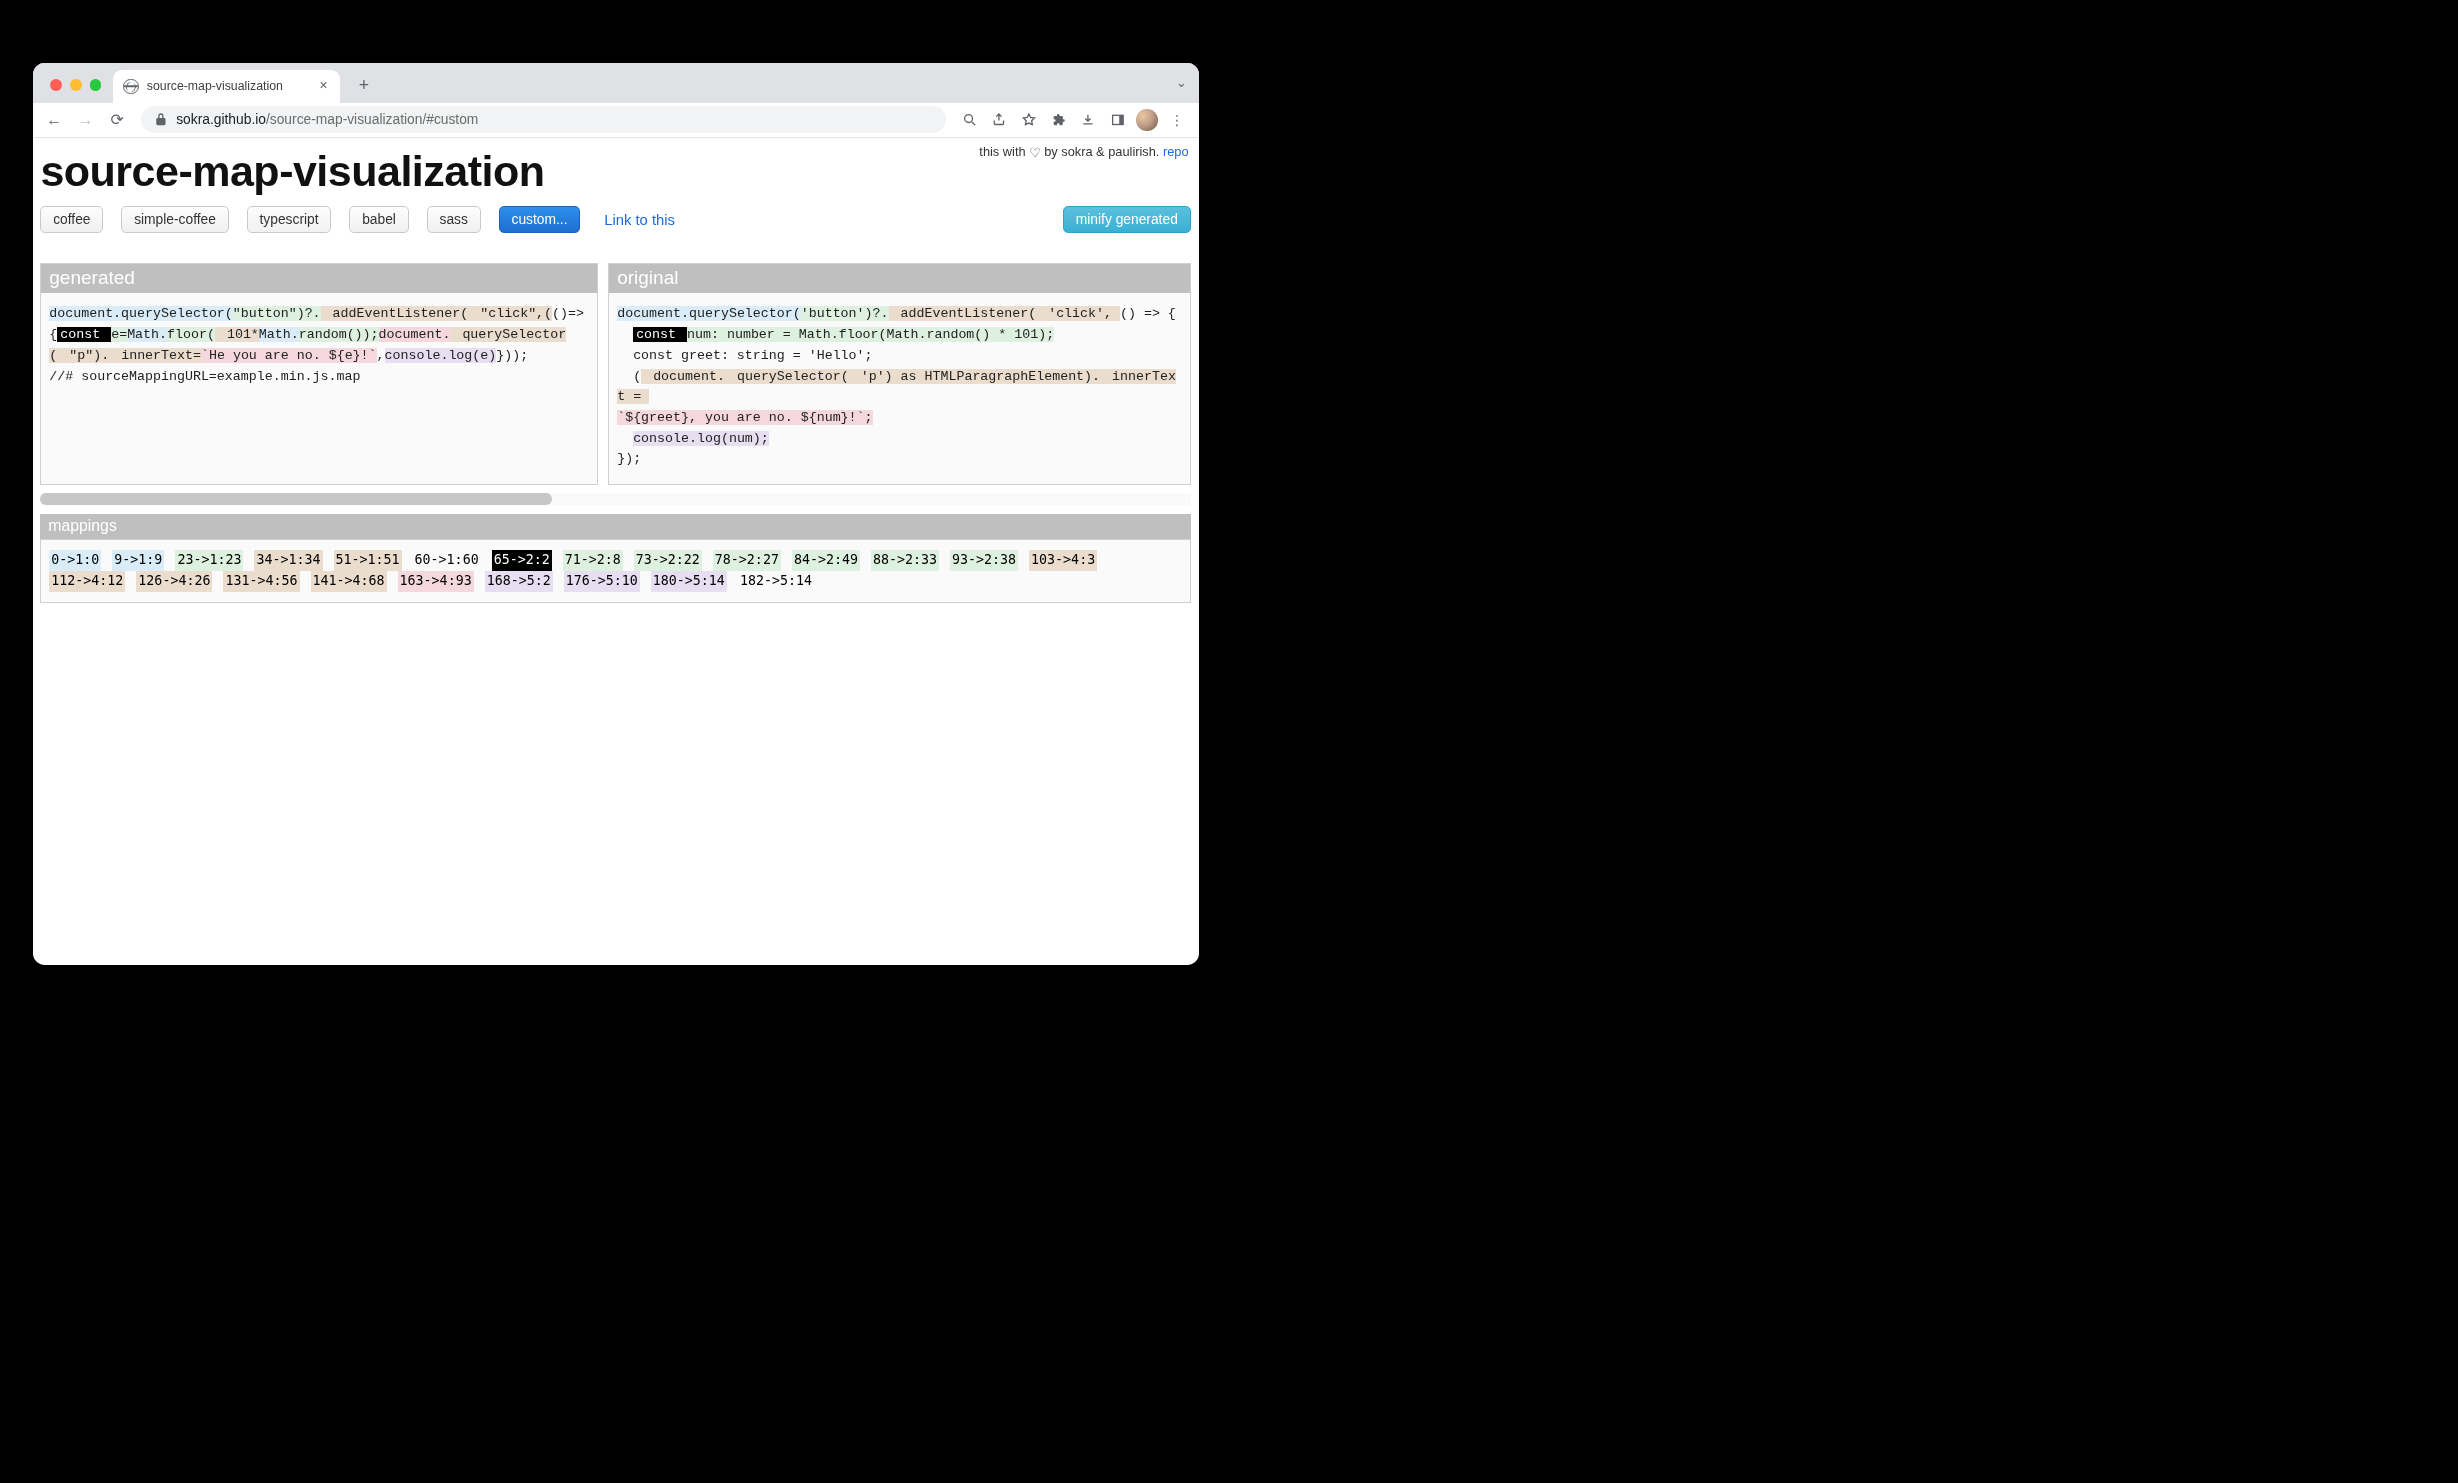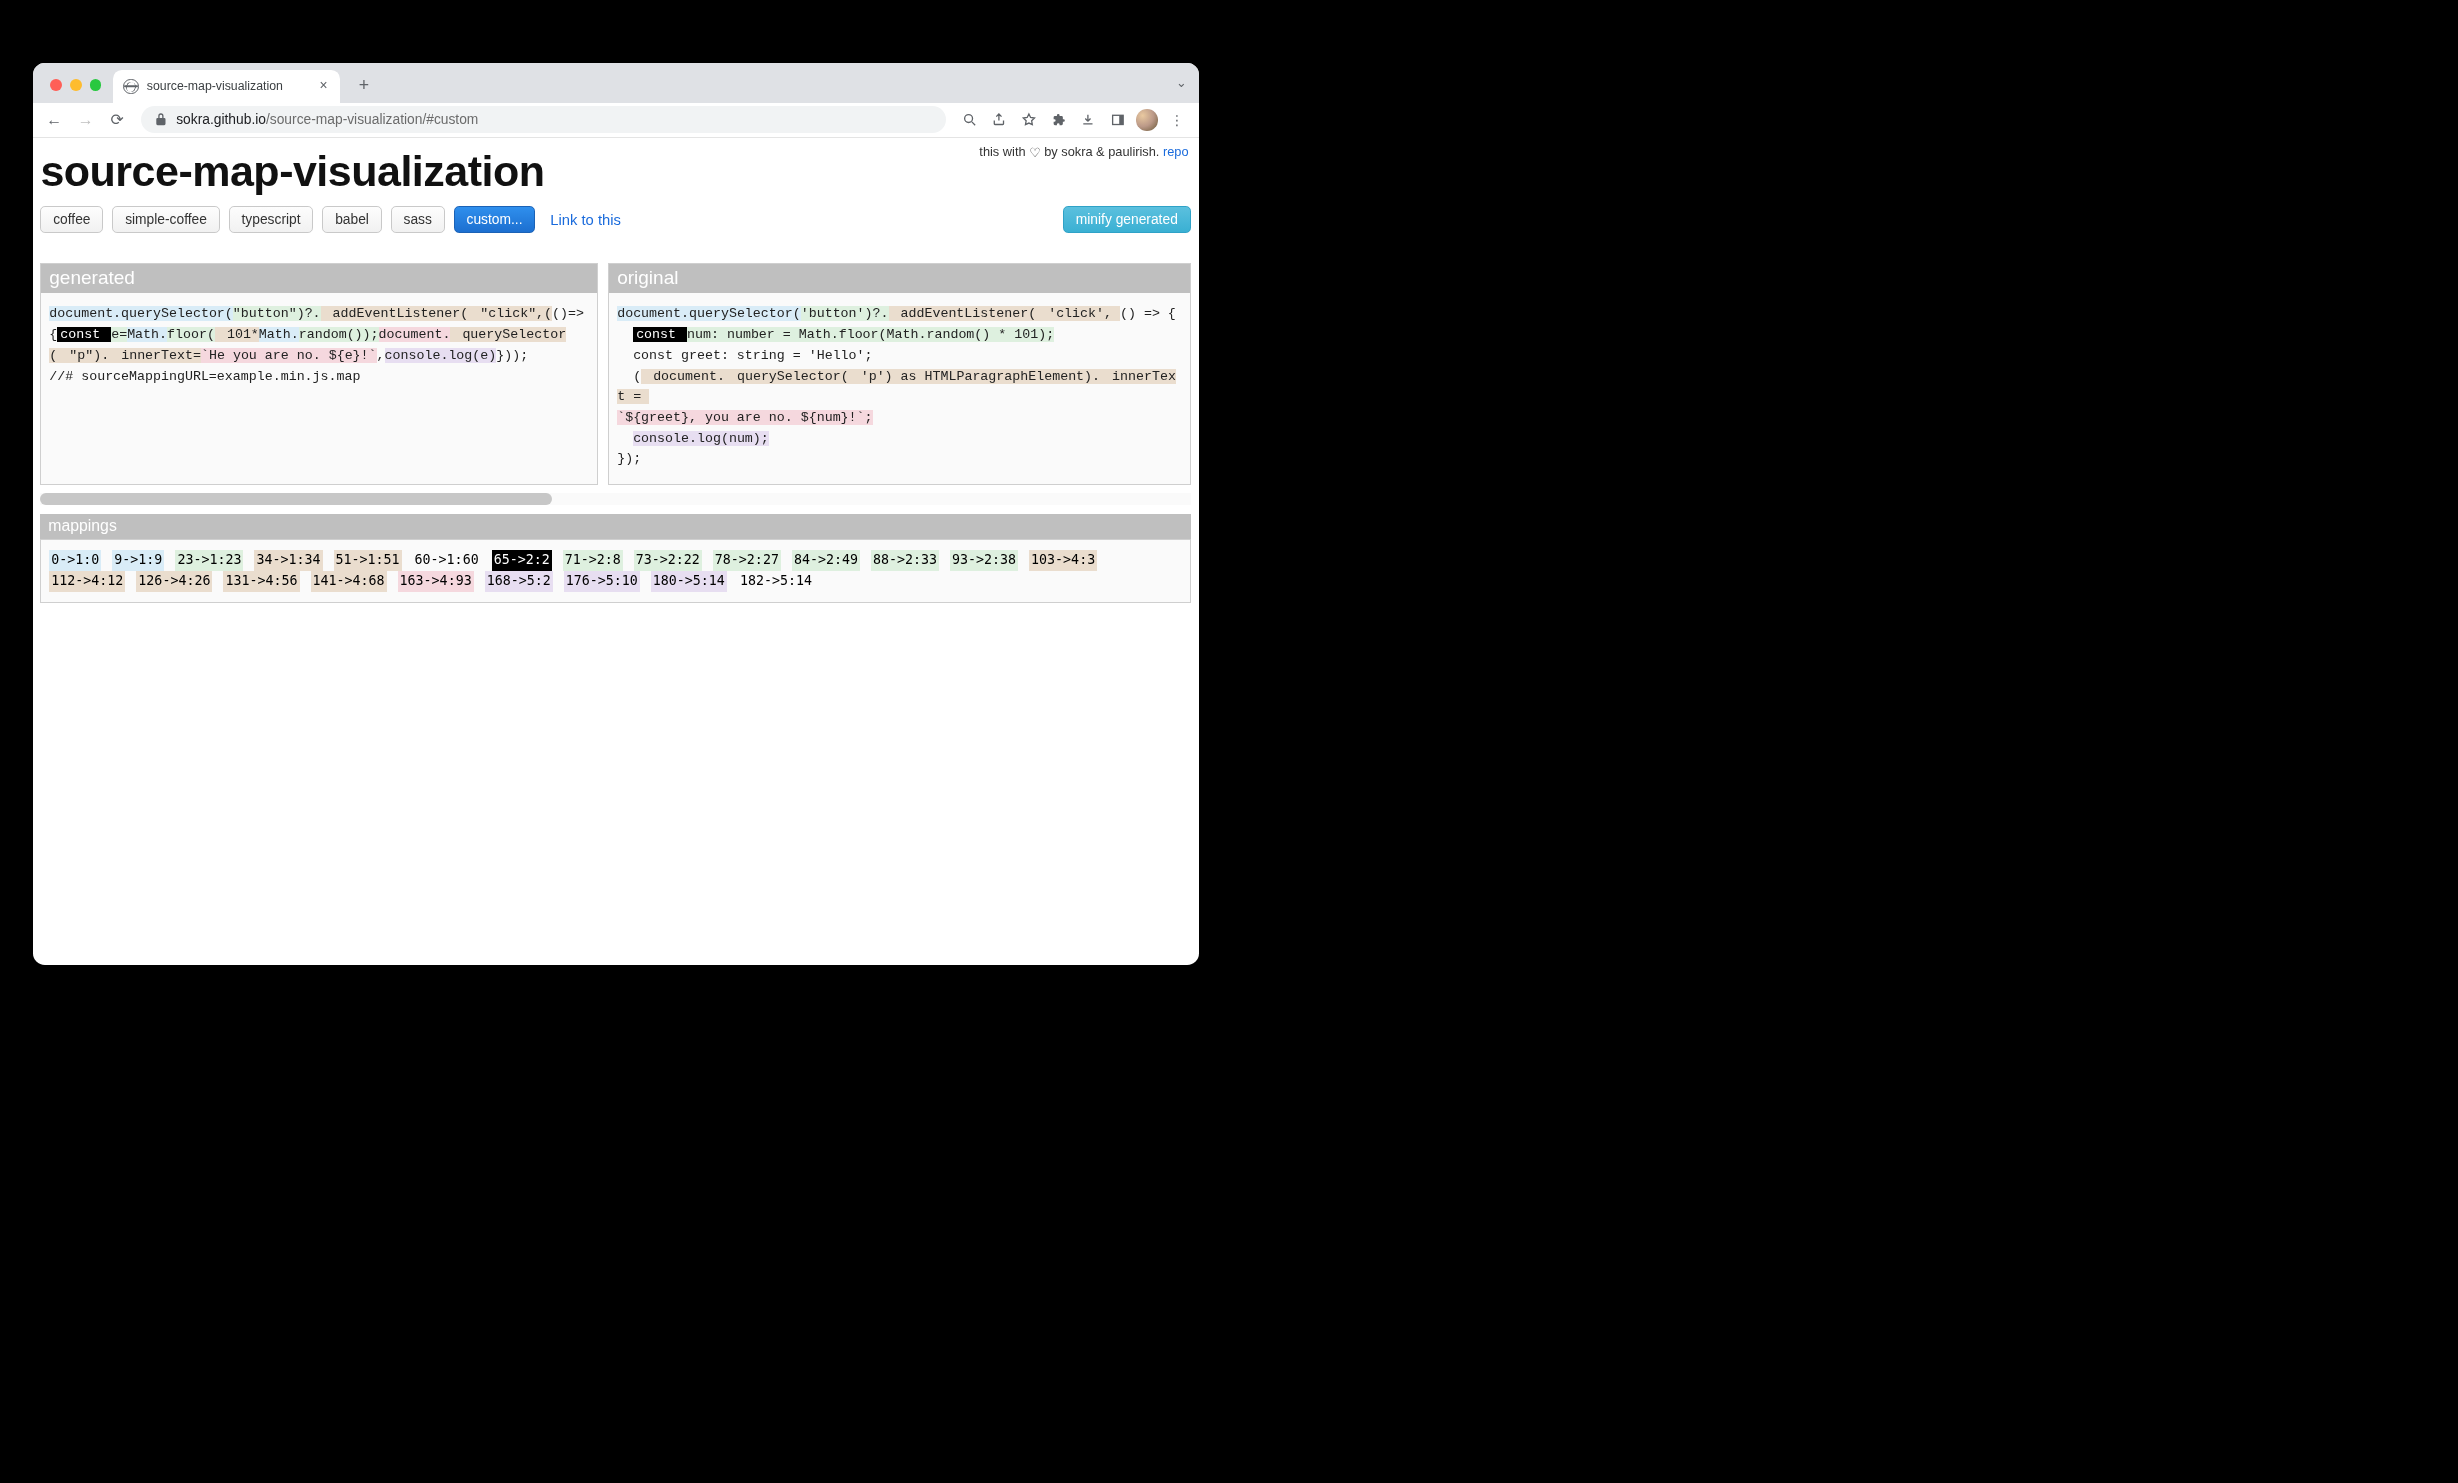--- a/index.html
+++ b/index.html
@@ -190,21 +190,21 @@
   h1 {
     font-size: 43px;
     font-weight: 700;
     margin: 5.9px 0 9.9px 0;
     letter-spacing: -0.5px;
     color:#111;
   }
   .toolbar {
     display:flex;
     align-items:center;
-    gap: 9px;
+    gap: 18px;
     margin-bottom: 29.6px;
   }
   .btn {
     border: 1px solid #c9c9c9;
     background: linear-gradient(#fdfdfd,#f1f1f1);
     border-radius: 4.9px;
     padding: 4.9px 11.8px;
     font-size: 13.8px;
     color:#333;
     cursor:pointer;

